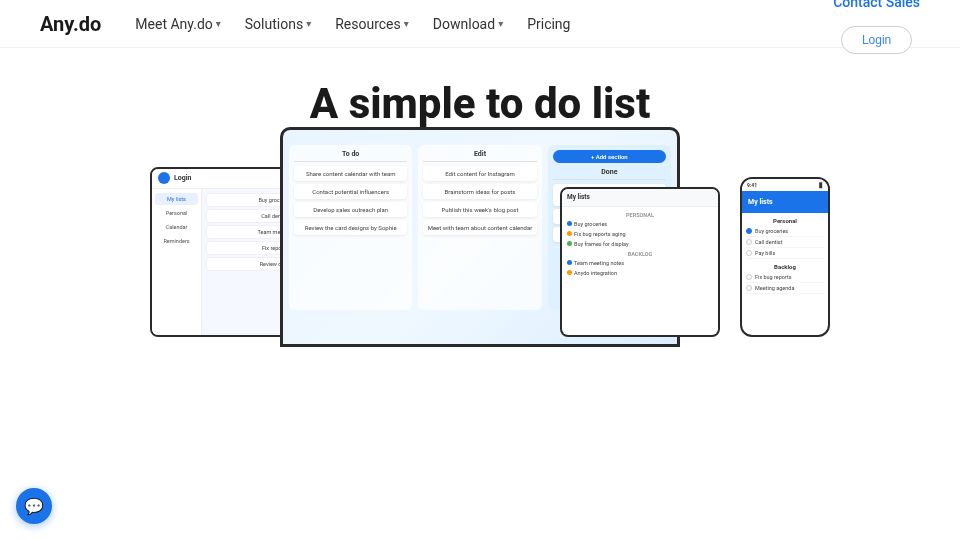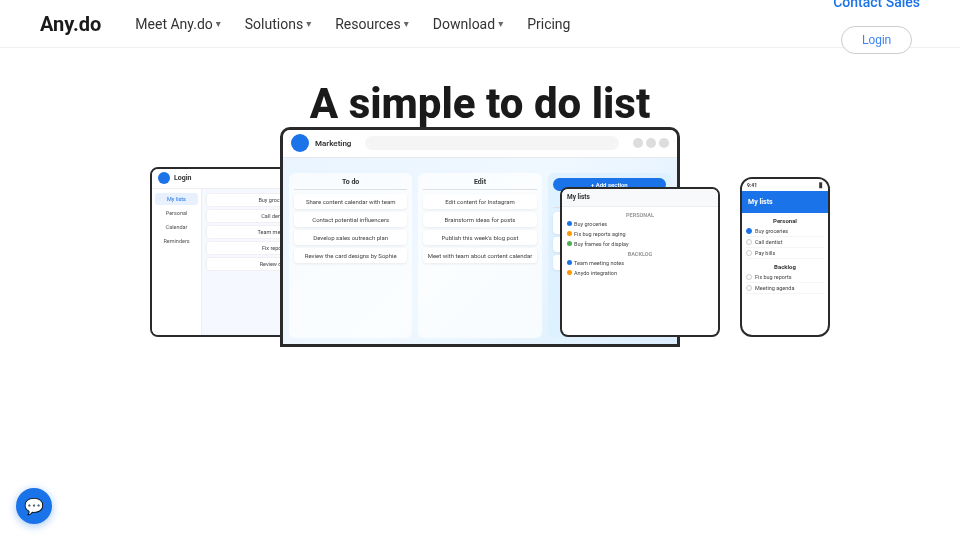--- a/index.html
+++ b/index.html
@@ -545,30 +545,20 @@
             <div class="tablet-list-item">Team meeting</div>
             <div class="tablet-list-item">Fix reports</div>
             <div class="tablet-list-item">Review docs</div>
           </div>
         </div>
       </div>
     </div>
 
     <div class="laptop-mockup">
       <div class="laptop-screen">
-        <div class="app-header">
-          <div class="app-logo-small"></div>
-          <span class="app-title-bar">Marketing</span>
-          <div class="app-search"></div>
-          <div class="app-icons-row">
-            <div class="app-icon-dot"></div>
-            <div class="app-icon-dot"></div>
-            <div class="app-icon-dot"></div>
-          </div>
-        </div>
         <div class="kanban-area">
           <div class="kanban-col">
             <div class="kanban-col-header">To do</div>
             <div class="kanban-card">Share content calendar with team</div>
             <div class="kanban-card">Contact potential influencers</div>
             <div class="kanban-card">Develop sales outreach plan</div>
             <div class="kanban-card">Review the card designs by Sophie</div>
           </div>
           <div class="kanban-col">
             <div class="kanban-col-header">Edit</div>

